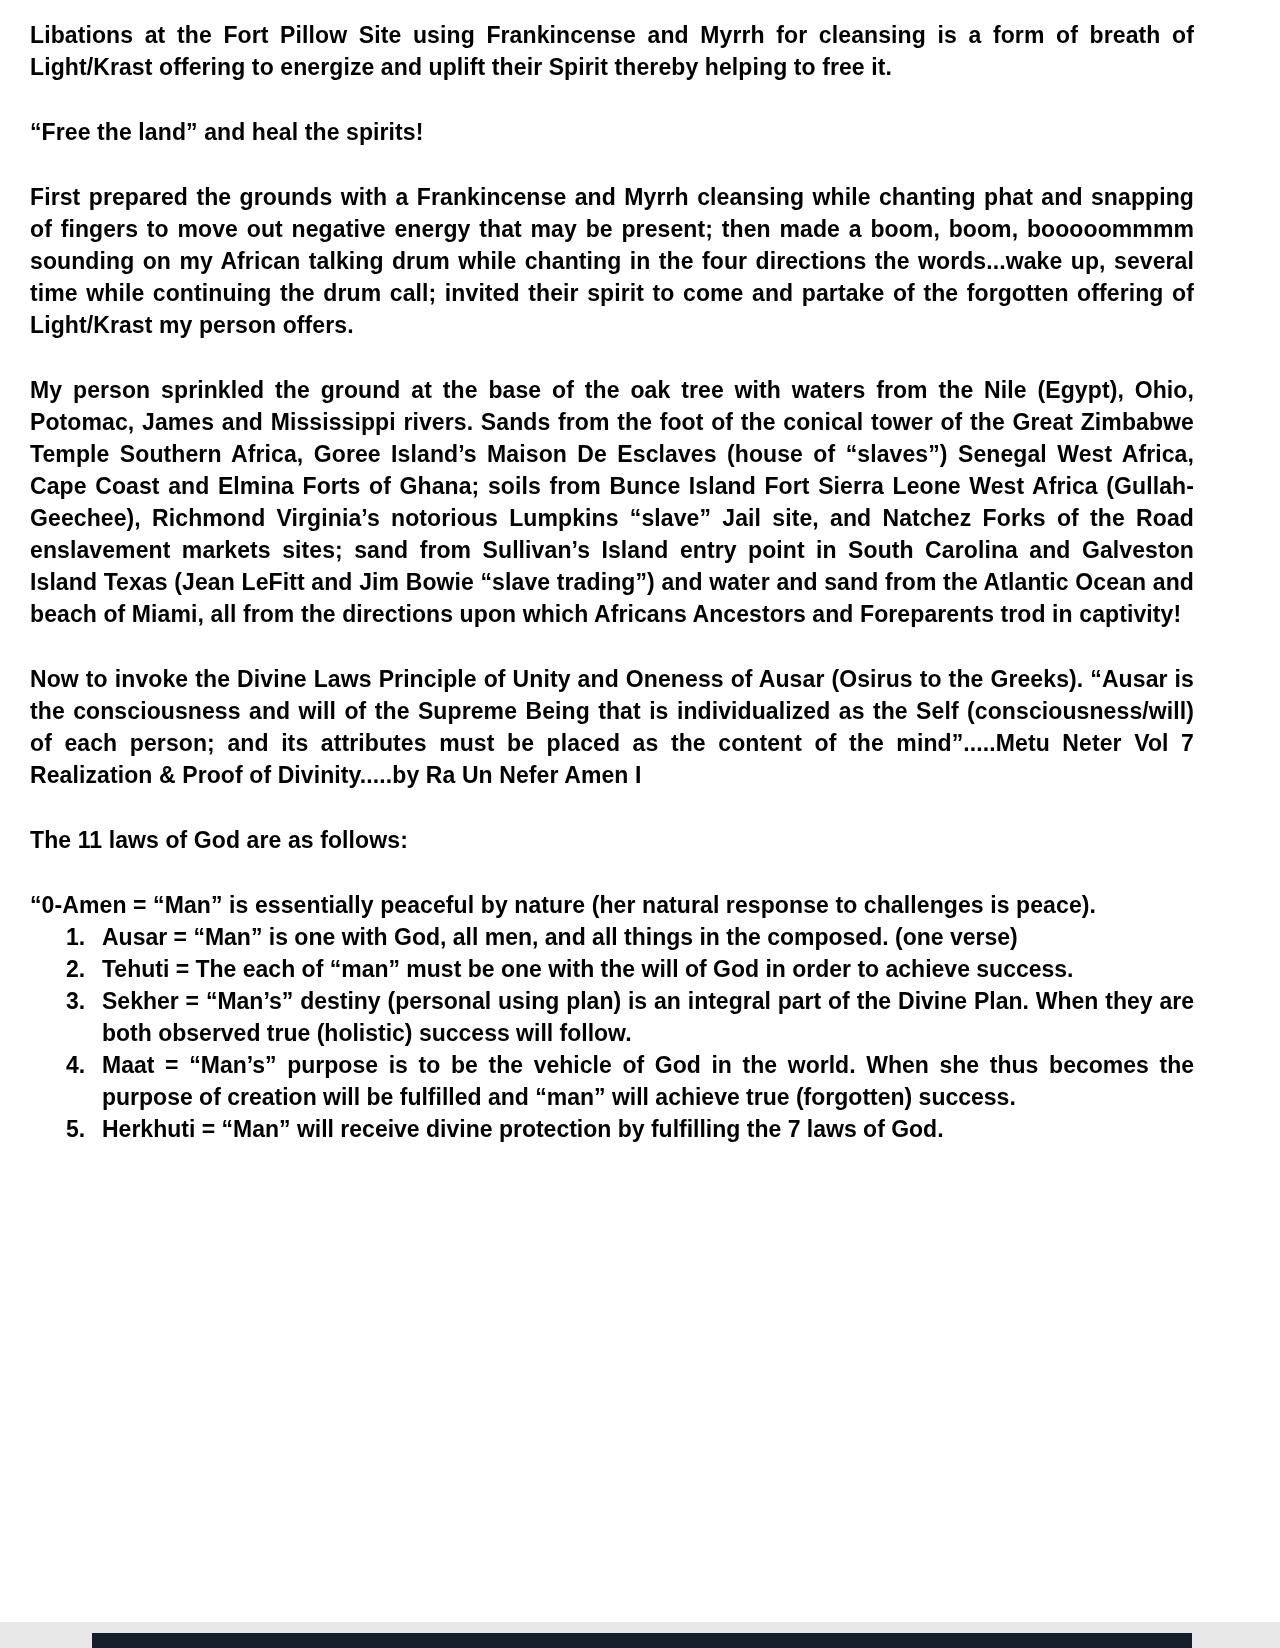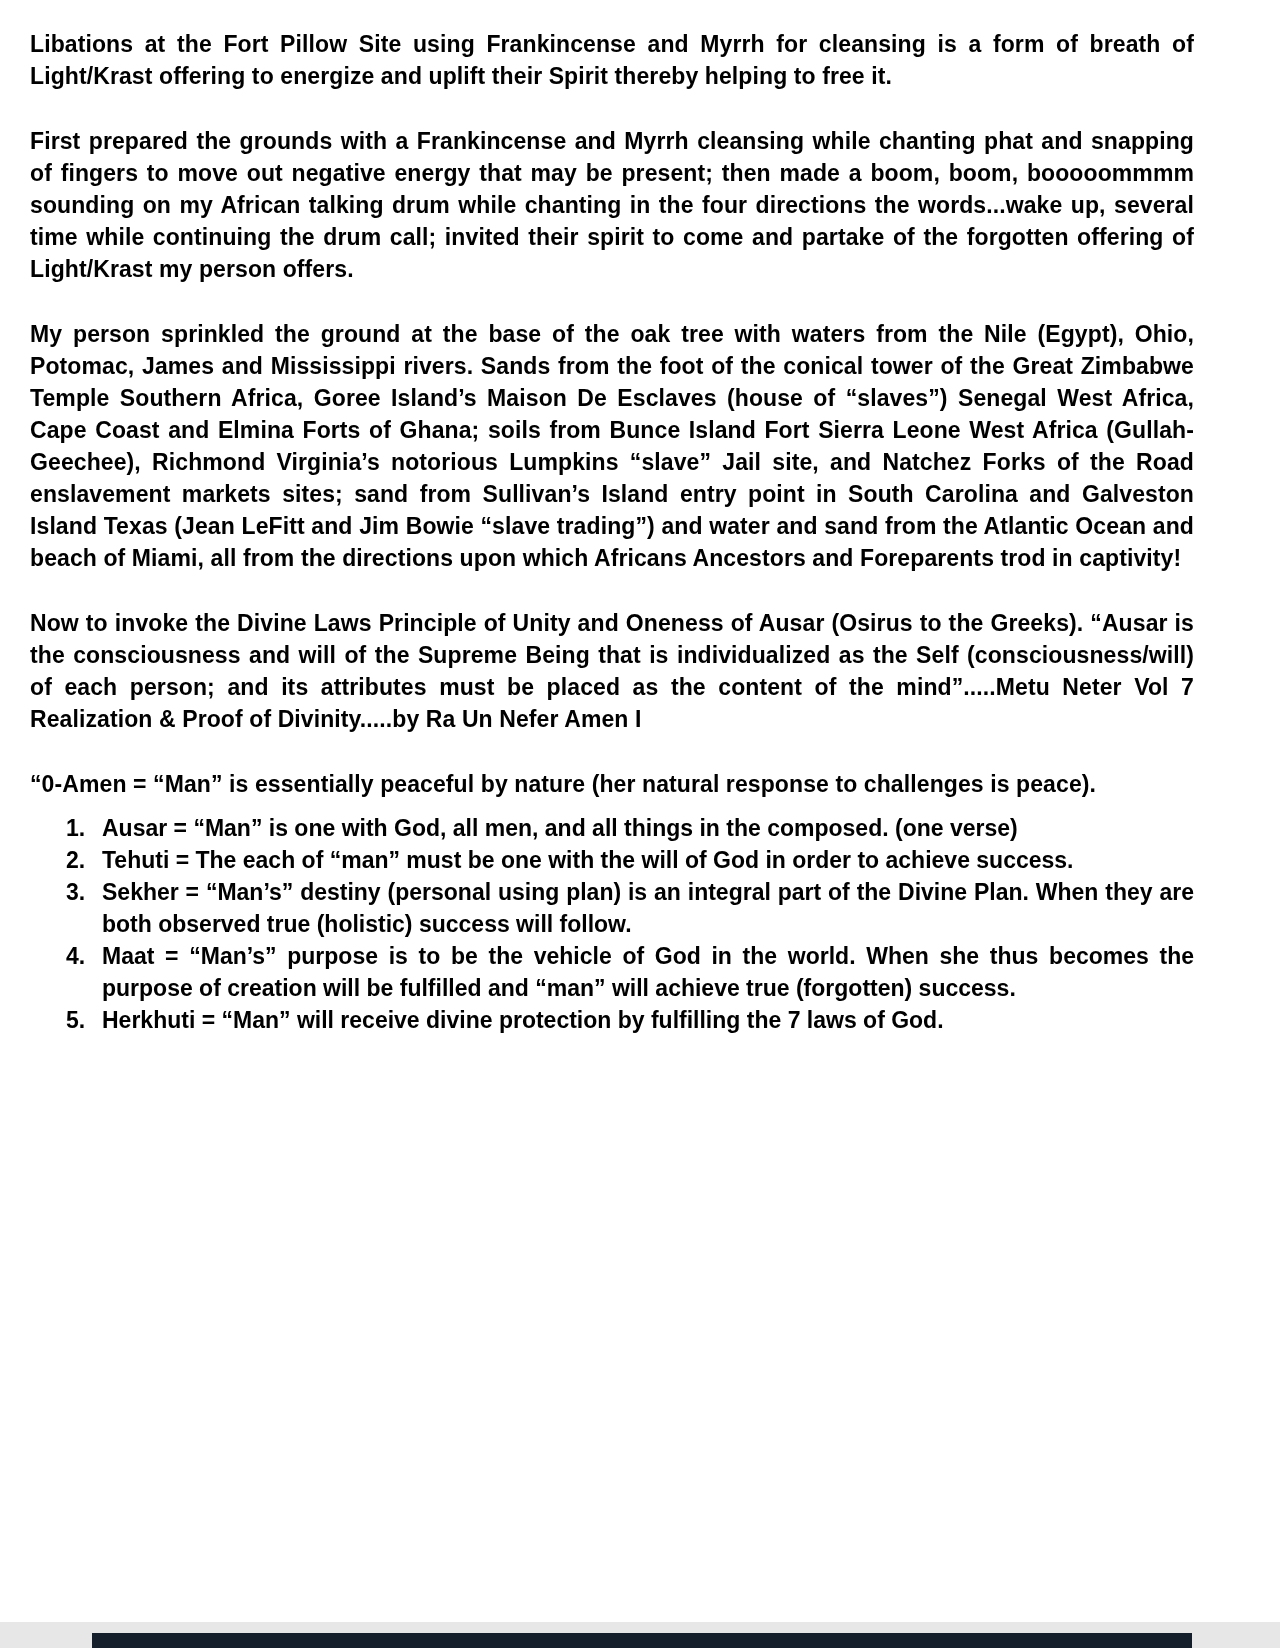--- a/index.html
+++ b/index.html
@@ -10,31 +10,31 @@
     width: 1280px;
     height: 1648px;
     background: #ffffff;
     position: relative;
     overflow: hidden;
     font-family: "Liberation Sans", "DejaVu Sans", sans-serif;
     font-weight: 700;
     color: #000000;
   }
   .page {
-    padding: 28px 86px 0 30px;
+    padding: 19px 86px 0 30px;
   }
   .para {
     font-size: 23px;
     line-height: 32px;
     text-align: justify;
     margin: 0 0 33px 0;
     letter-spacing: 0.1px;
   }
   .para.no-gap {
-    margin-bottom: 12px;
+    margin-bottom: 0;
   }
   ol.laws-list {
     list-style: none;
     margin: 0 0 0 36px;
     padding: 0;
   }
   ol.laws-list li {
     display: flex;
     font-size: 23px;
     line-height: 32px;
@@ -64,29 +64,31 @@
     background: #151f2b;
   }
 </style>
 </head>
 <body>
 
 <div class="page">
 
   <p class="para">Libations at the Fort Pillow Site using Frankincense and Myrrh for cleansing is a form of breath of Light/Krast offering to energize and uplift their Spirit thereby helping to free it.</p>
 
+  <p class="para">“Free the land” and heal the spirits!</p>
 
   <p class="para">First prepared the grounds with a Frankincense and Myrrh cleansing while chanting phat and snapping of fingers to move out negative energy that may be present; then made a boom, boom, booooommmm sounding on my African talking drum while chanting in the four directions the words...wake up, several time while continuing the drum call; invited their spirit to come and partake of the forgotten offering of Light/Krast my person offers.</p>
 
 
   <p class="para">My person sprinkled the ground at the base of the oak tree with waters from the Nile (Egypt), Ohio, Potomac, James and Mississippi rivers. Sands from the foot of the conical tower of the Great Zimbabwe Temple Southern Africa, Goree Island’s Maison De Esclaves (house of “slaves”) Senegal West Africa, Cape Coast and Elmina Forts of Ghana; soils from Bunce Island Fort Sierra Leone West Africa (Gullah-Geechee), Richmond Virginia’s notorious Lumpkins “slave” Jail site, and Natchez Forks of the Road enslavement markets sites; sand from Sullivan’s Island entry point in South Carolina and Galveston Island Texas (Jean LeFitt and Jim Bowie “slave trading”) and water and sand from the Atlantic Ocean and beach of Miami, all from the directions upon which Africans Ancestors and Foreparents trod in captivity!</p>
 
   <p class="para">Now to invoke the Divine Laws Principle of Unity and Oneness of Ausar (Osirus to the Greeks). “Ausar is the consciousness and will of the Supreme Being that is individualized as the Self (consciousness/will) of each person; and its attributes must be placed as the content of the mind”.....Metu Neter Vol 7 Realization &amp; Proof of Divinity.....by Ra Un Nefer Amen I</p>
 
 
+  <p class="para">The 11 laws of God are as follows:</p>
 
   <p class="para no-gap">“0-Amen = “Man” is essentially peaceful by nature (her natural response to challenges is peace).</p>
 
   <ol class="laws-list">
     <li>
       <span class="num">1.</span>
       <span class="txt">Ausar = “Man” is one with God, all men, and all things in the composed. (one verse)</span>
     </li>
     <li>
       <span class="num">2.</span>

